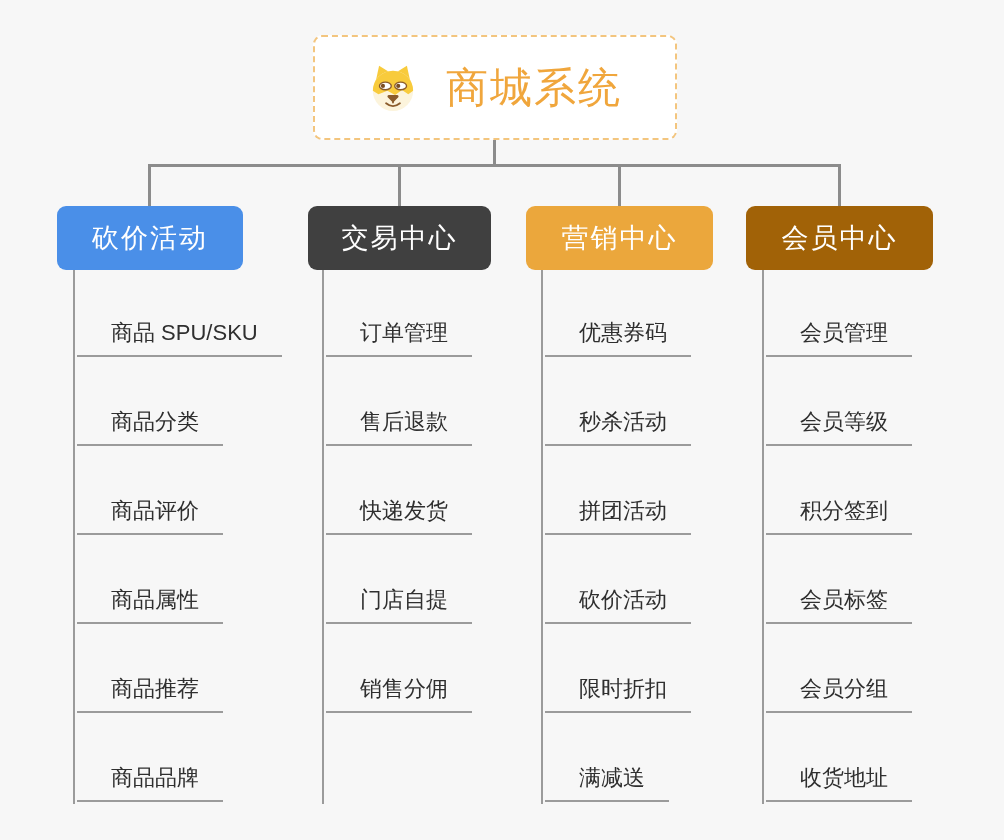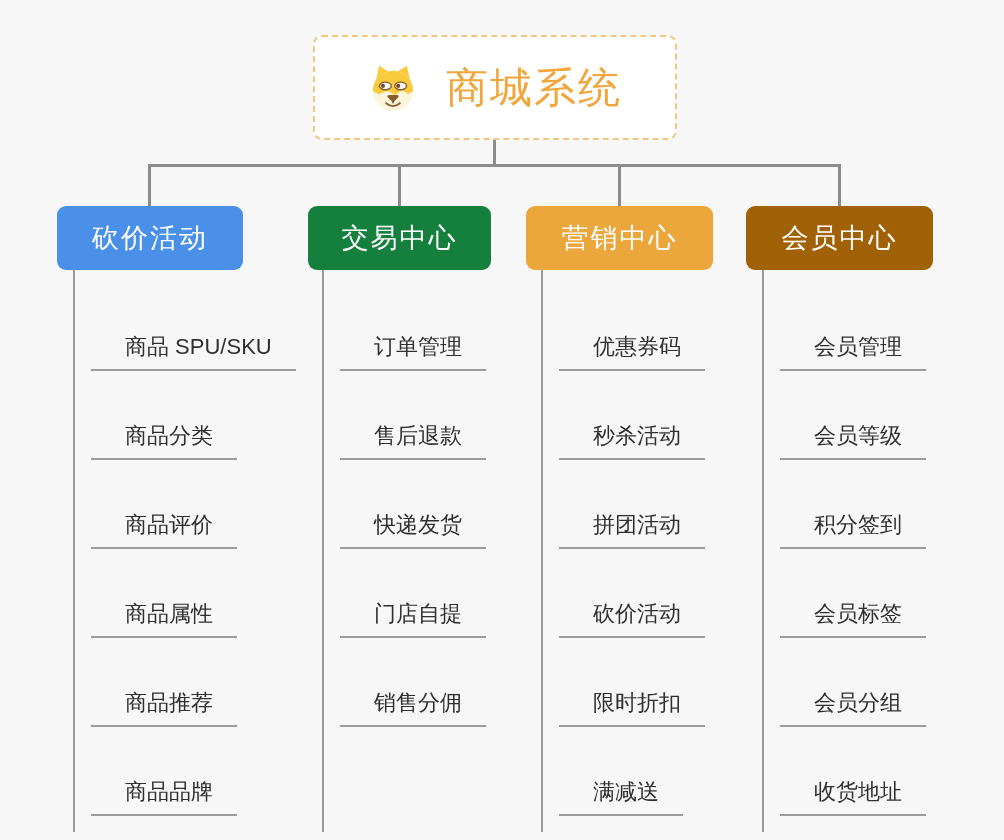--- a/index.html
+++ b/index.html
@@ -34,21 +34,21 @@
     position:absolute;top:206px;height:64px;
     border-radius:9px;
     display:flex;align-items:center;justify-content:center;
     color:#FFFFFF;font-size:27px;letter-spacing:2px;
     cursor:default;
   }
 
   
   .sublist{
     position:absolute;top:270px;height:530px;
-    margin:0;padding:16px;list-style:none;
+    margin:0;padding:2px;list-style:none;
     border-left:2px solid #9B9B9B;
     box-sizing:content-box;
   }
   .sublist li{
     box-sizing:border-box;
     height:89px;
     width:max-content;
     display:flex;align-items:flex-end;
     padding:0 24px 7px 34px;
     border-bottom:2px solid #9B9B9B;
@@ -88,21 +88,21 @@
   <div class="branch-box" style="left: 57px; width: 186px; background: rgb(74, 143, 232);">砍价活动</div>
   <ul class="sublist" style="left:73px;">
     <li>商品 SPU/SKU</li>
     <li>商品分类</li>
     <li>商品评价</li>
     <li>商品属性</li>
     <li>商品推荐</li>
     <li>商品品牌</li>
   </ul>
 
-  <div class="branch-box" style="left: 308px; width: 183px; background: #15803d;">交易中心</div>
+  <div class="branch-box" style="left: 308px; width: 183px; background: #404040;">交易中心</div>
   <ul class="sublist" style="left:322px;">
     <li>订单管理</li>
     <li>售后退款</li>
     <li>快递发货</li>
     <li>门店自提</li>
     <li>销售分佣</li>
   </ul>
 
   <div class="branch-box" style="left: 526px; width: 187px; background: rgb(235, 167, 60);">营销中心</div>
   <ul class="sublist" style="left:541px;">

